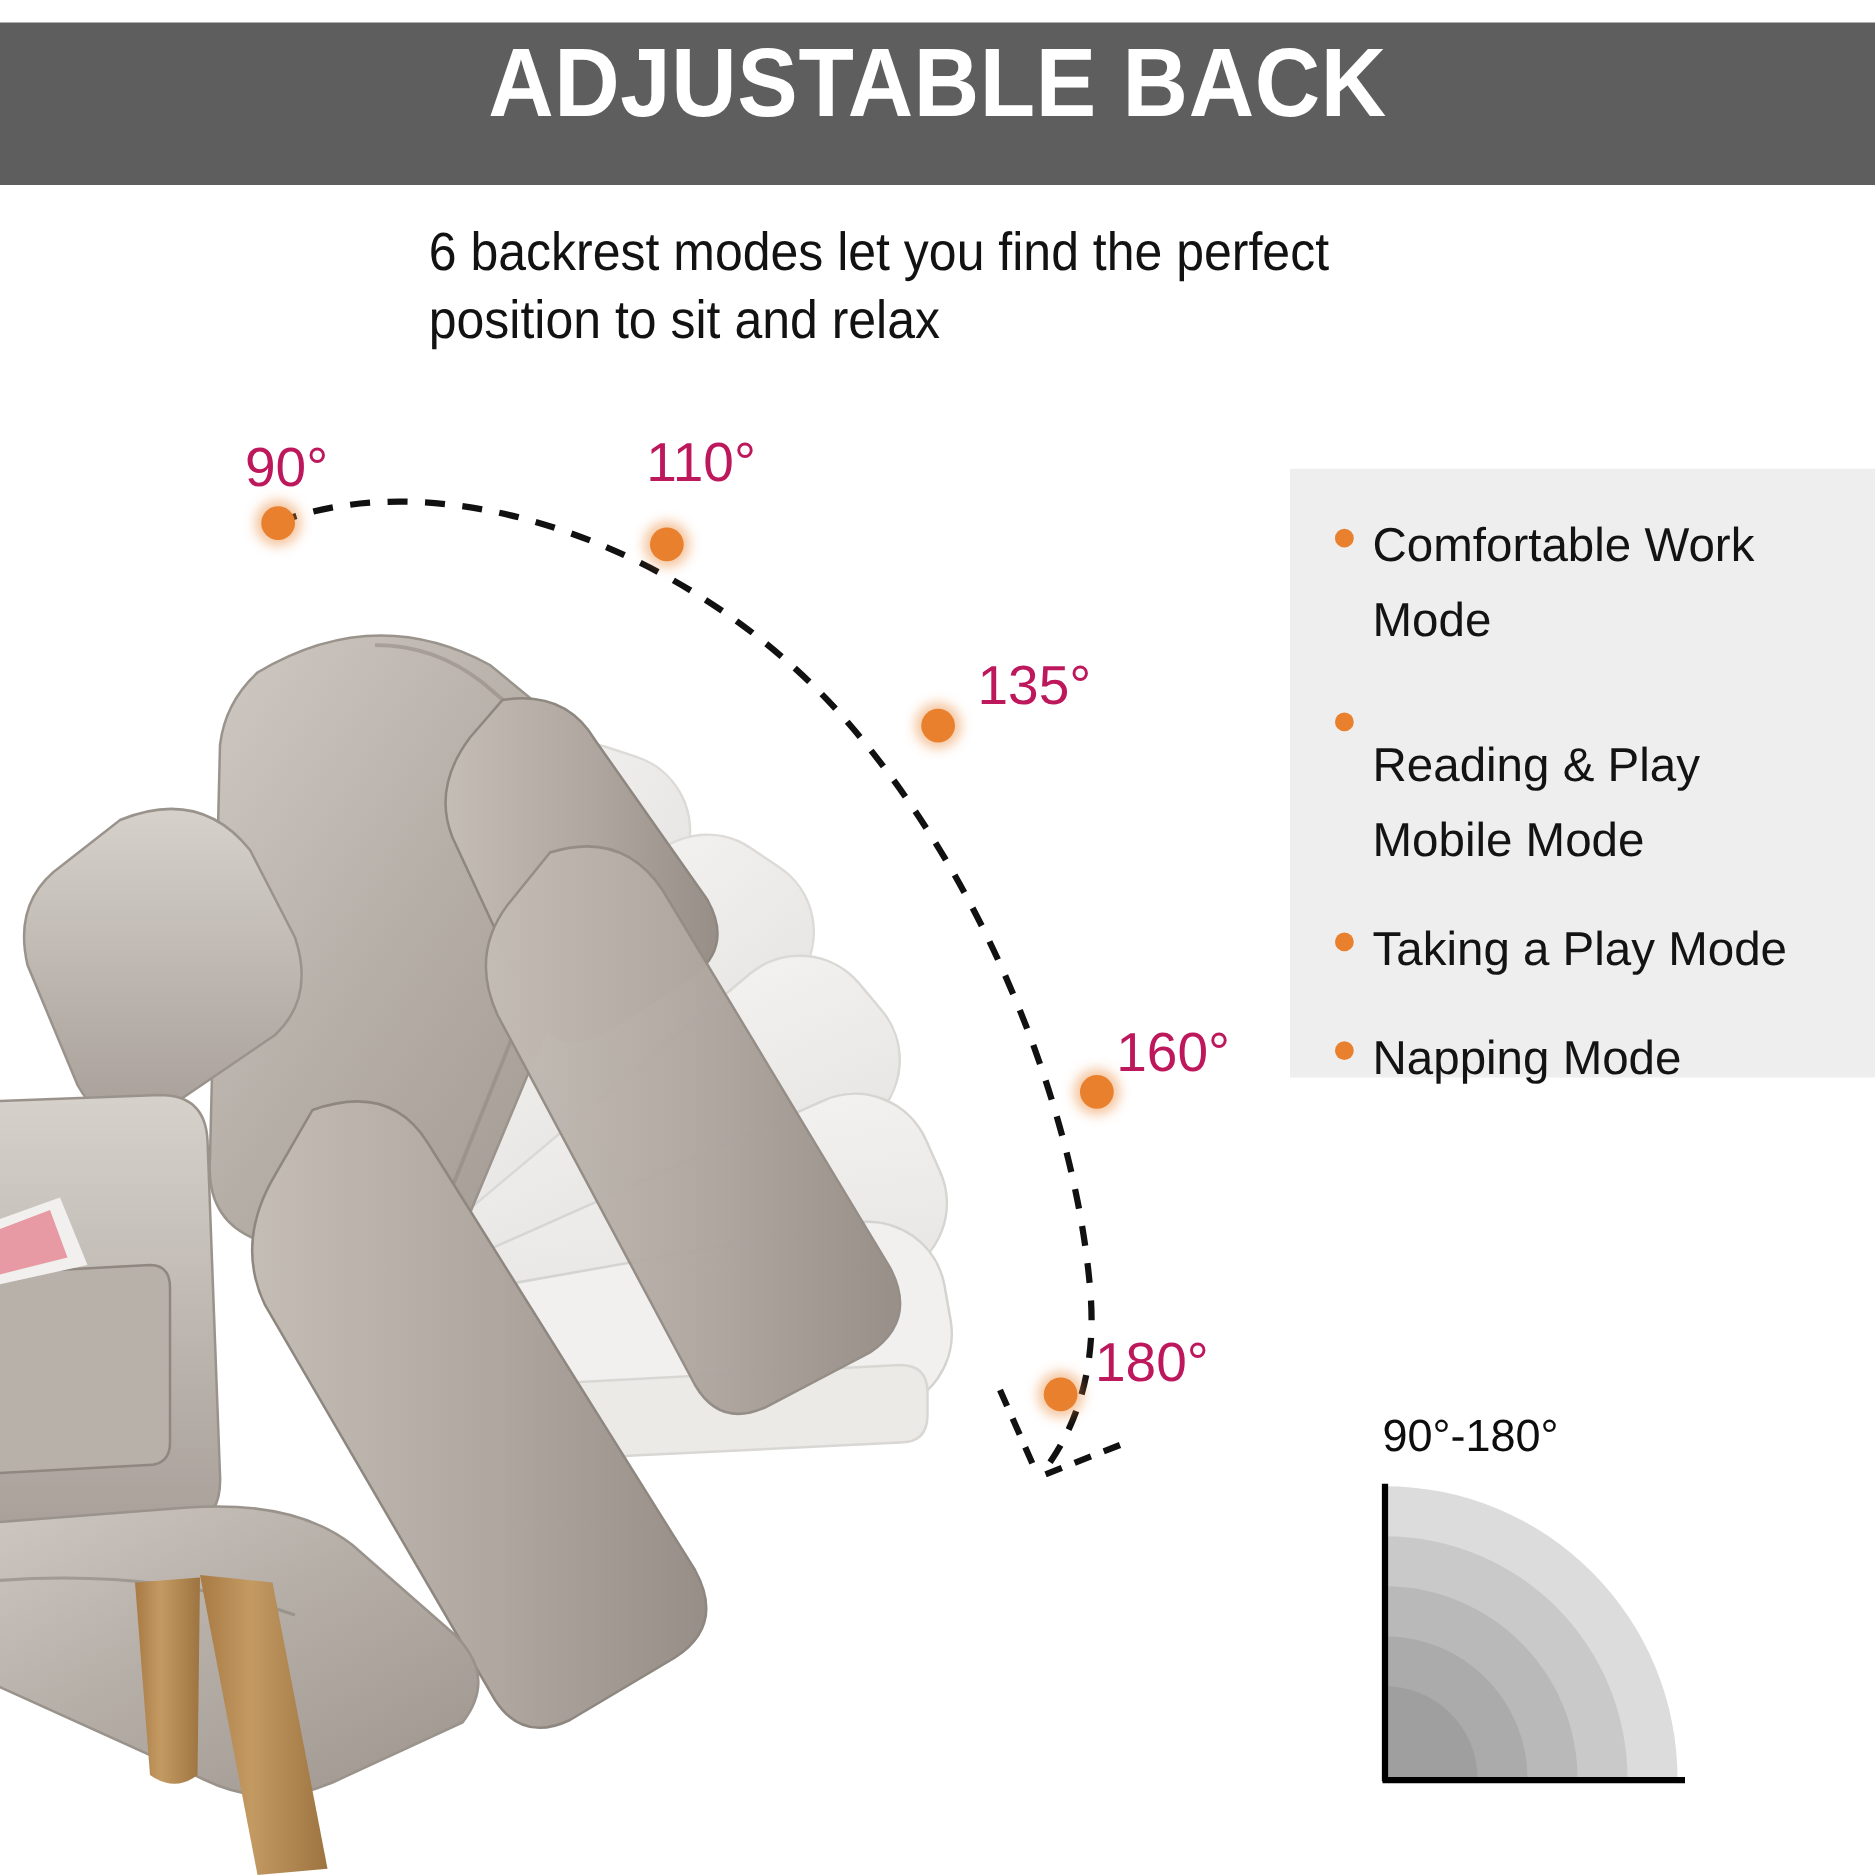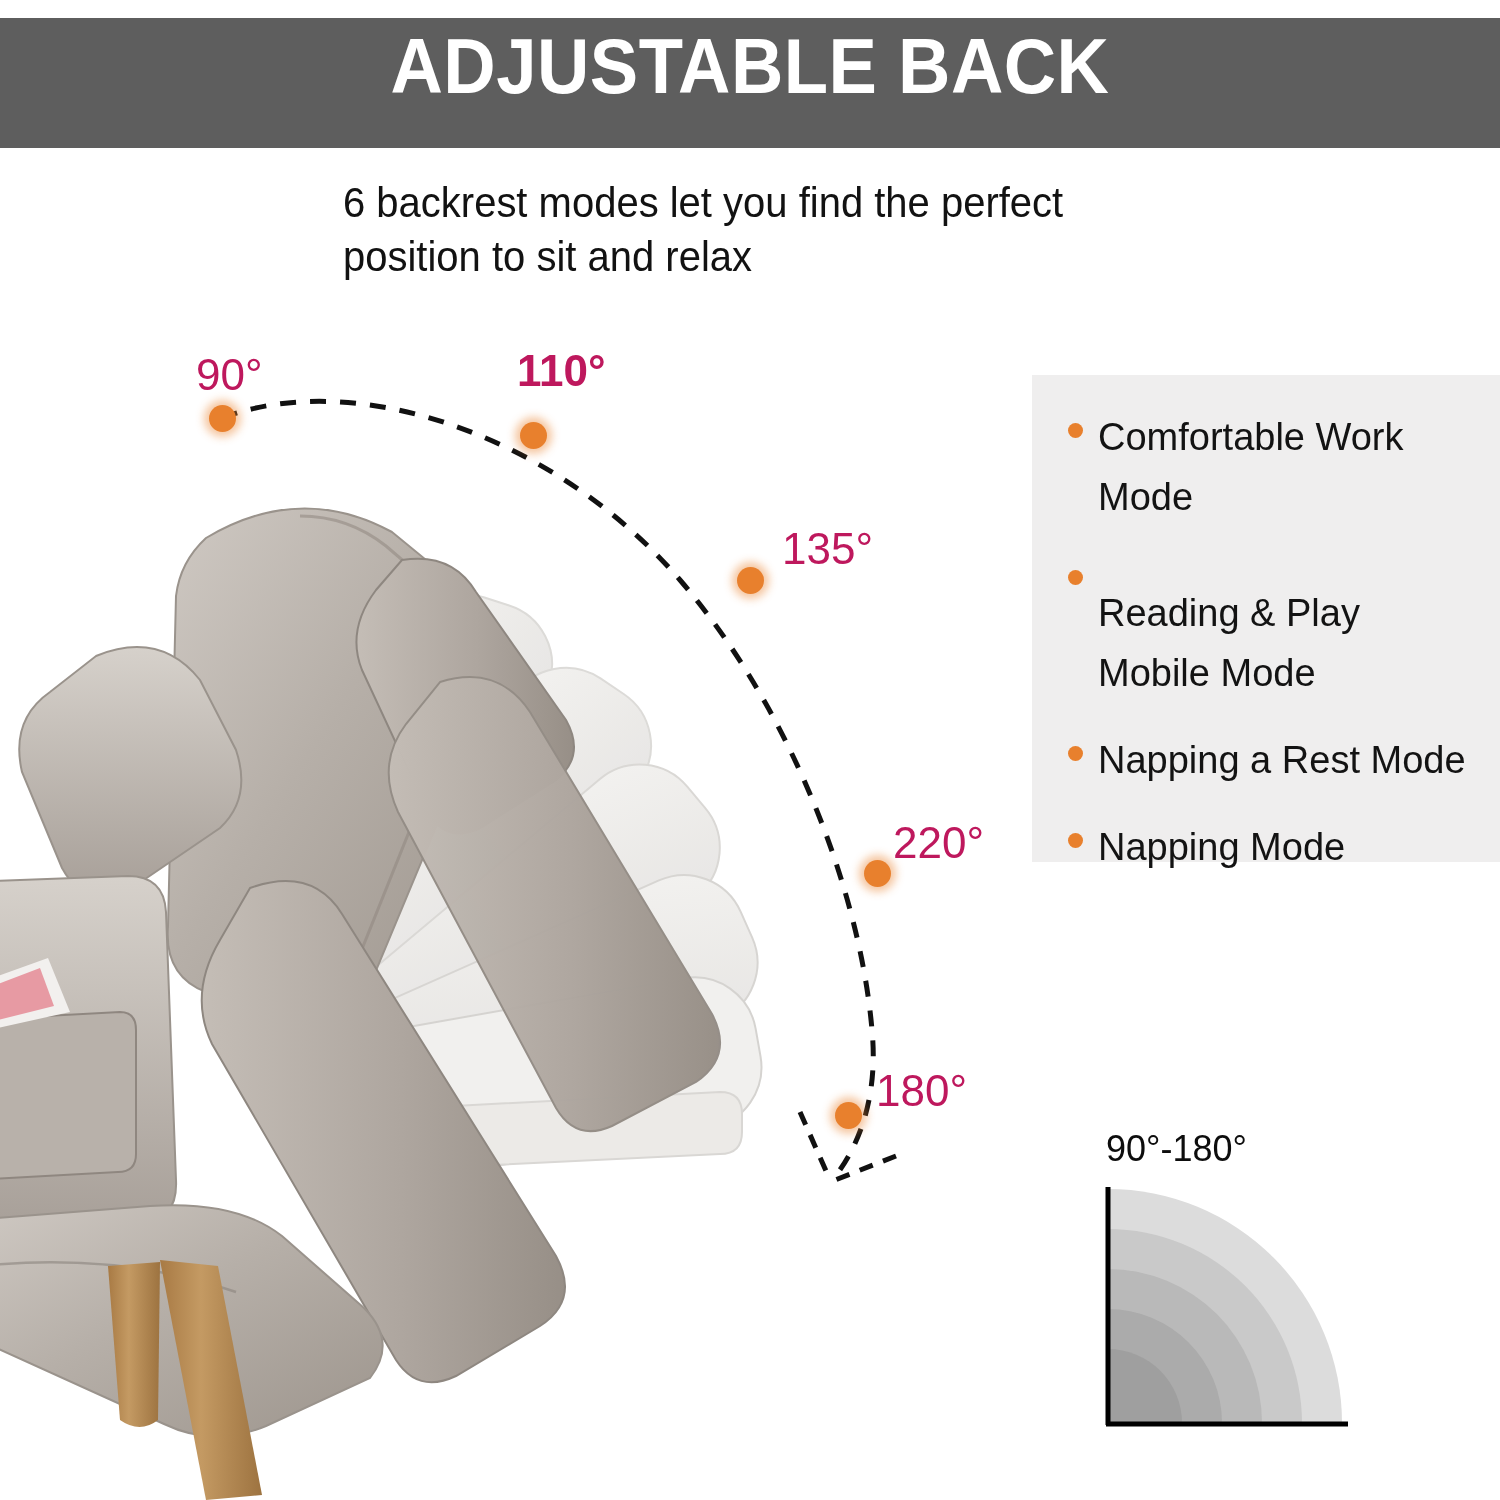--- a/index.html
+++ b/index.html
@@ -271,44 +271,44 @@
       <path d="M896 826 L830 852" fill="none" stroke="#111111" stroke-width="5" stroke-dasharray="14 11"></path>
     </svg>
 
     <div class="angle-dot" style="left:209px; top:75px;"></div>
     <div class="angle-dot" style="left:520px; top:92px;"></div>
     <div class="angle-dot" style="left:737px; top:237px;"></div>
     <div class="angle-dot" style="left:864px; top:530px;"></div>
     <div class="angle-dot" style="left:835px; top:772px;"></div>
 
     <div class="angle-label" style="left:196px; top:22px;">90°</div>
-    <div class="angle-label" style="left:517px; top:18px;font-weight:bold;">110°</div>
+    <div class="angle-label" style="left:517px; top:18px;">110°</div>
     <div class="angle-label" style="left:763px; top:196px;margin-left:19px;">135°</div>
-    <div class="angle-label" style="left:893px; top:490px;">220°</div>
+    <div class="angle-label" style="left:893px; top:490px;">160°</div>
     <div class="angle-label" style="left:876px; top:738px;">180°</div>
   </div>
 
   <div class="feature-panel">
     <div class="feature-list">
 
       <div class="feature-item">
         <span class="feature-bullet"></span>
         <span class="feature-text">Comfortable Work Mode</span>
       </div>
 
       <div class="feature-item">
         <span class="feature-bullet"></span>
         <span class="feature-text" style="white-space:pre-line;margin-top:29px;">Reading &amp; Play
 Mobile Mode</span>
       </div>
 
 
       <div class="feature-item">
         <span class="feature-bullet"></span>
-        <span class="feature-text">Napping a Rest Mode</span>
+        <span class="feature-text">Taking a Play Mode</span>
       </div>
 
       <div class="feature-item">
         <span class="feature-bullet"></span>
         <span class="feature-text">Napping Mode</span>
       </div>
 
     </div>
   </div>
 

